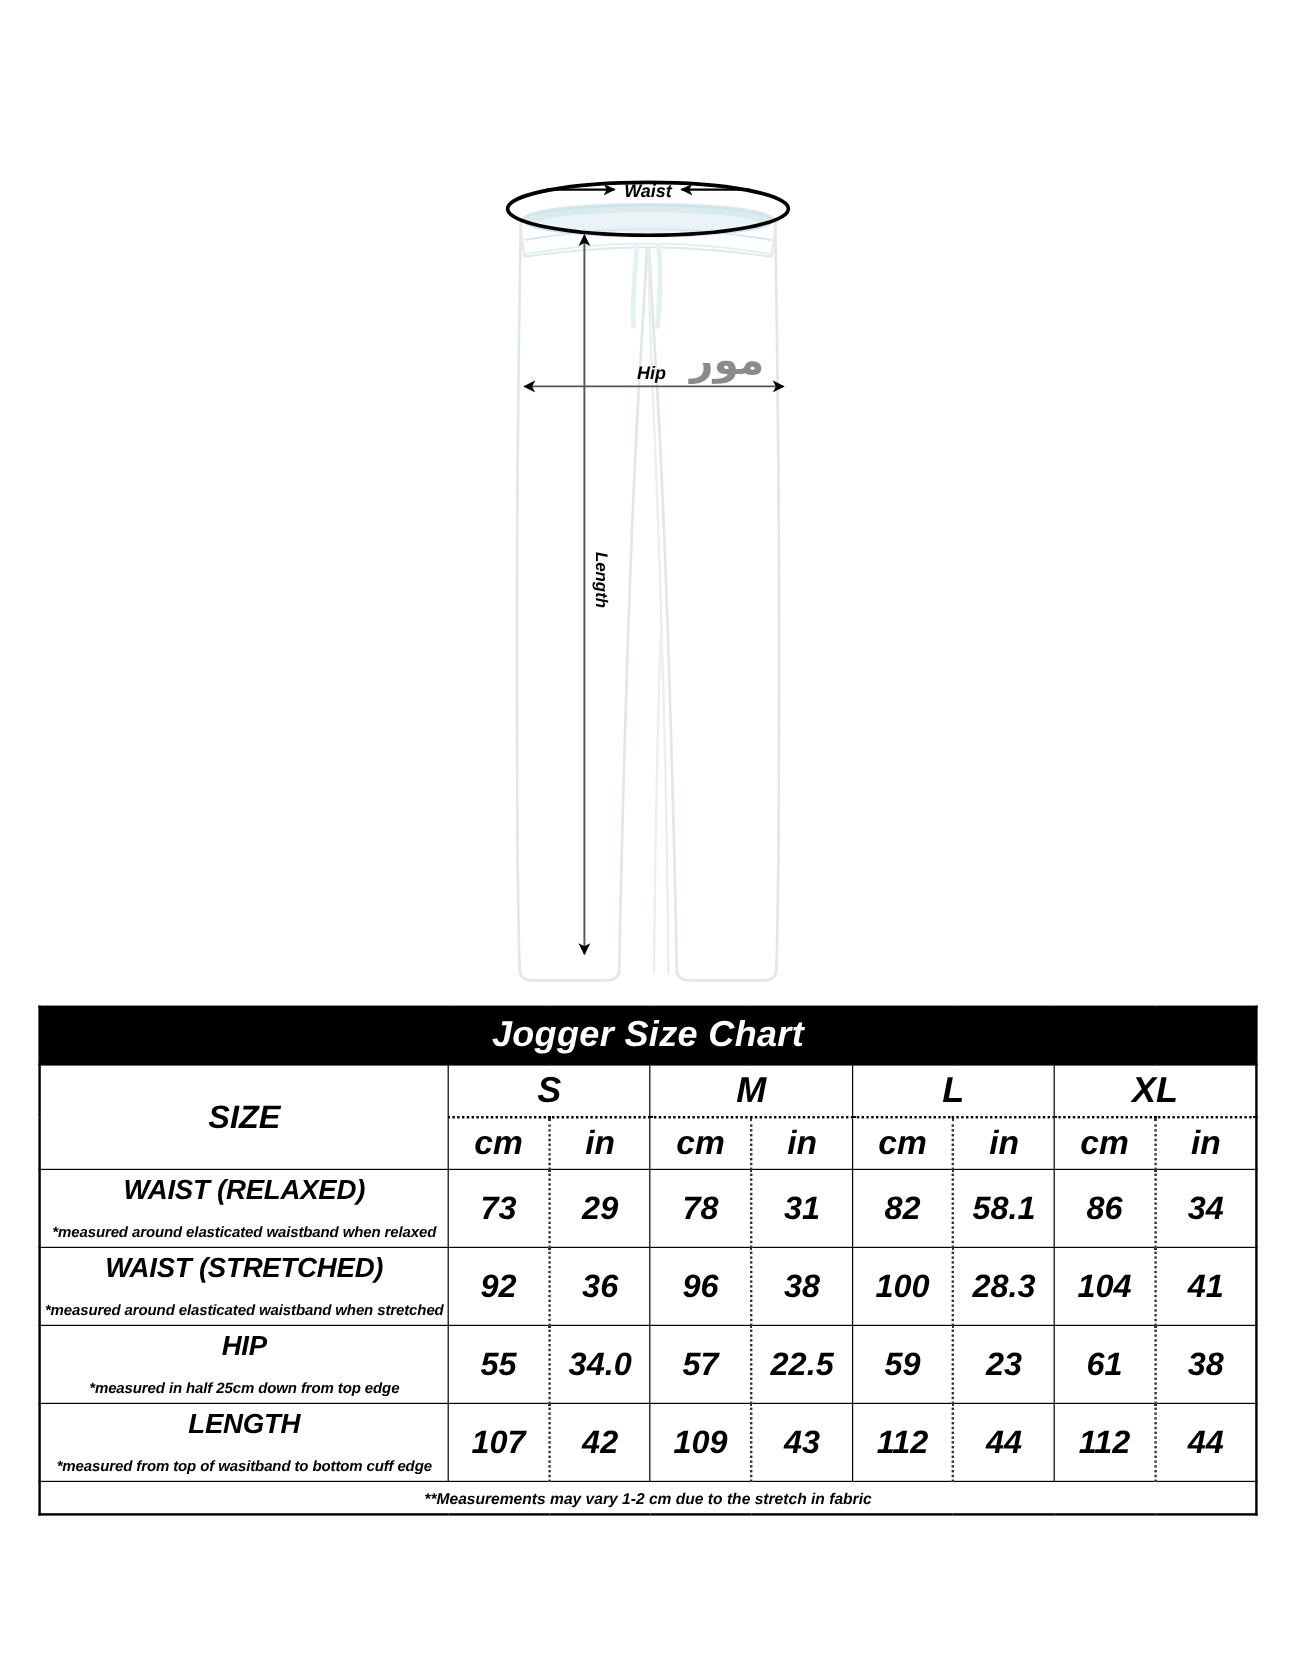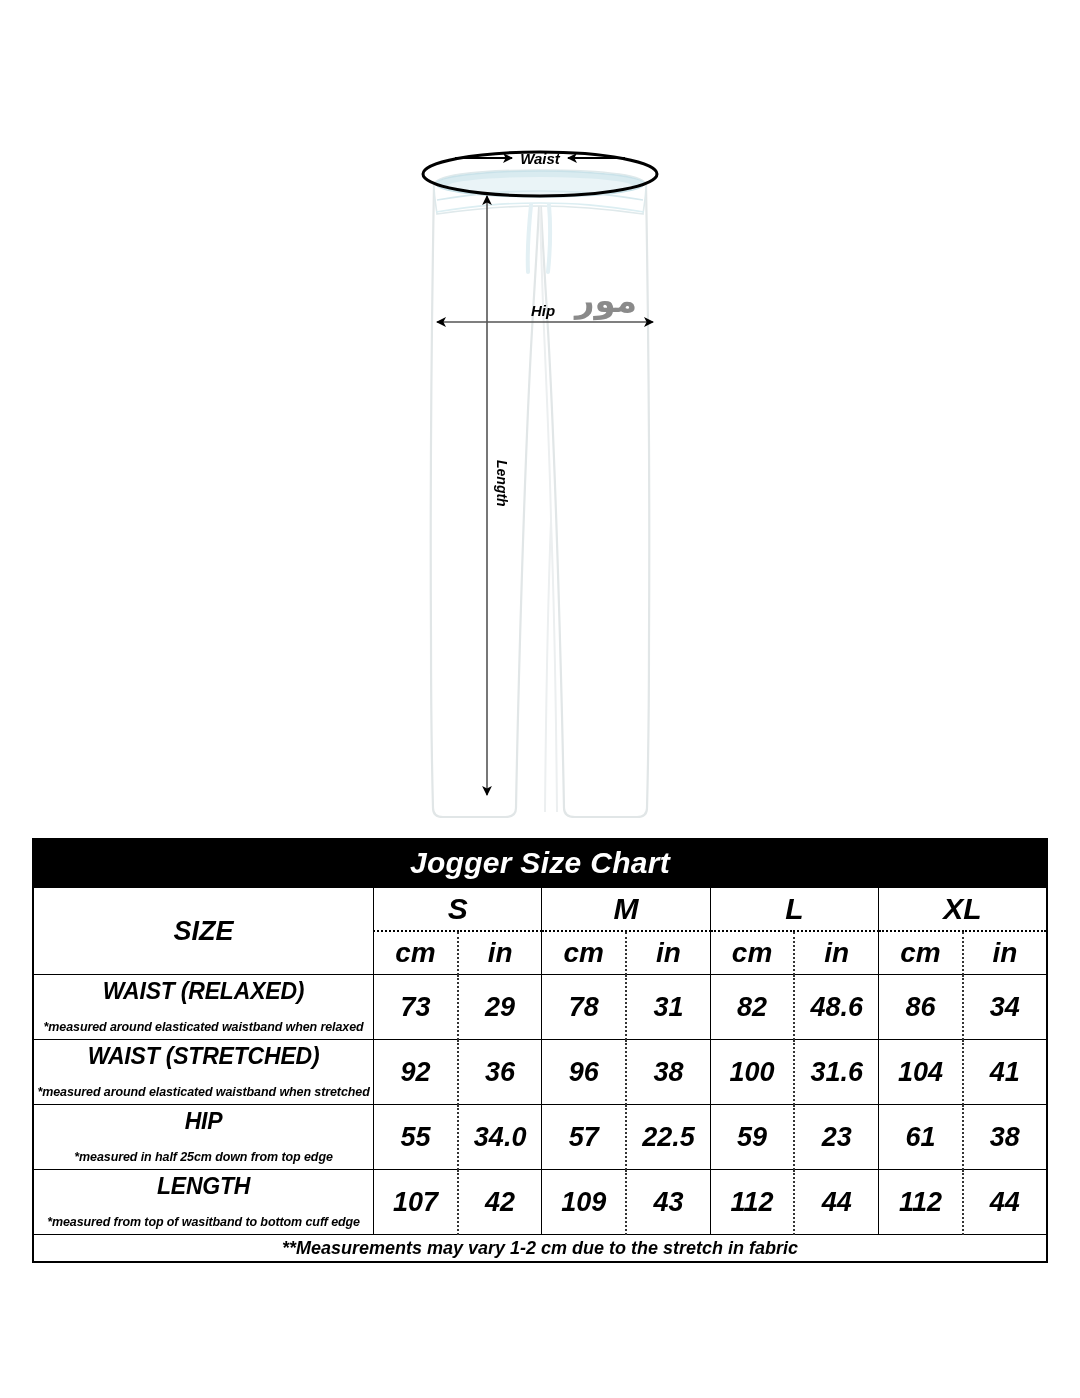--- a/index.html
+++ b/index.html
@@ -94,21 +94,21 @@
     letter-spacing: -.1px;
   }
   .val {
     font-size: 27px;
     font-style: italic;
     font-weight: normal;
   }
   .footnote {
     text-align: left;
     padding: 5px 0 6px 8px;
-    font-size: 18px;
+    font-size: 13px;
     font-style: italic;
     font-weight: normal;
     height: 26px;
   }
 </style>
 </head>
 <body>
 
 <svg id="diagram" viewBox="0 0 1080 830">
   <defs>
@@ -208,36 +208,36 @@
       <tr>
         <td class="rowlabel">
           <span class="main">WAIST (RELAXED)</span>
           <span class="note">*measured around elasticated waistband when relaxed</span>
         </td>
         <td class="val grp-sep">73</td>
         <td class="val dotted-sep">29</td>
         <td class="val grp-sep">78</td>
         <td class="val dotted-sep">31</td>
         <td class="val grp-sep">82</td>
-        <td class="val dotted-sep">48.6</td>
+        <td class="val dotted-sep">58.1</td>
         <td class="val grp-sep">86</td>
         <td class="val dotted-sep">34</td>
       </tr>
 
       <tr>
         <td class="rowlabel">
           <span class="main">WAIST (STRETCHED)</span>
           <span class="note">*measured around elasticated waistband when stretched</span>
         </td>
         <td class="val grp-sep">92</td>
         <td class="val dotted-sep">36</td>
         <td class="val grp-sep">96</td>
         <td class="val dotted-sep">38</td>
         <td class="val grp-sep">100</td>
-        <td class="val dotted-sep">31.6</td>
+        <td class="val dotted-sep">28.3</td>
         <td class="val grp-sep">104</td>
         <td class="val dotted-sep">41</td>
       </tr>
 
       <tr>
         <td class="rowlabel">
           <span class="main">HIP</span>
           <span class="note">*measured in half 25cm down from top edge</span>
         </td>
         <td class="val grp-sep">55</td>

